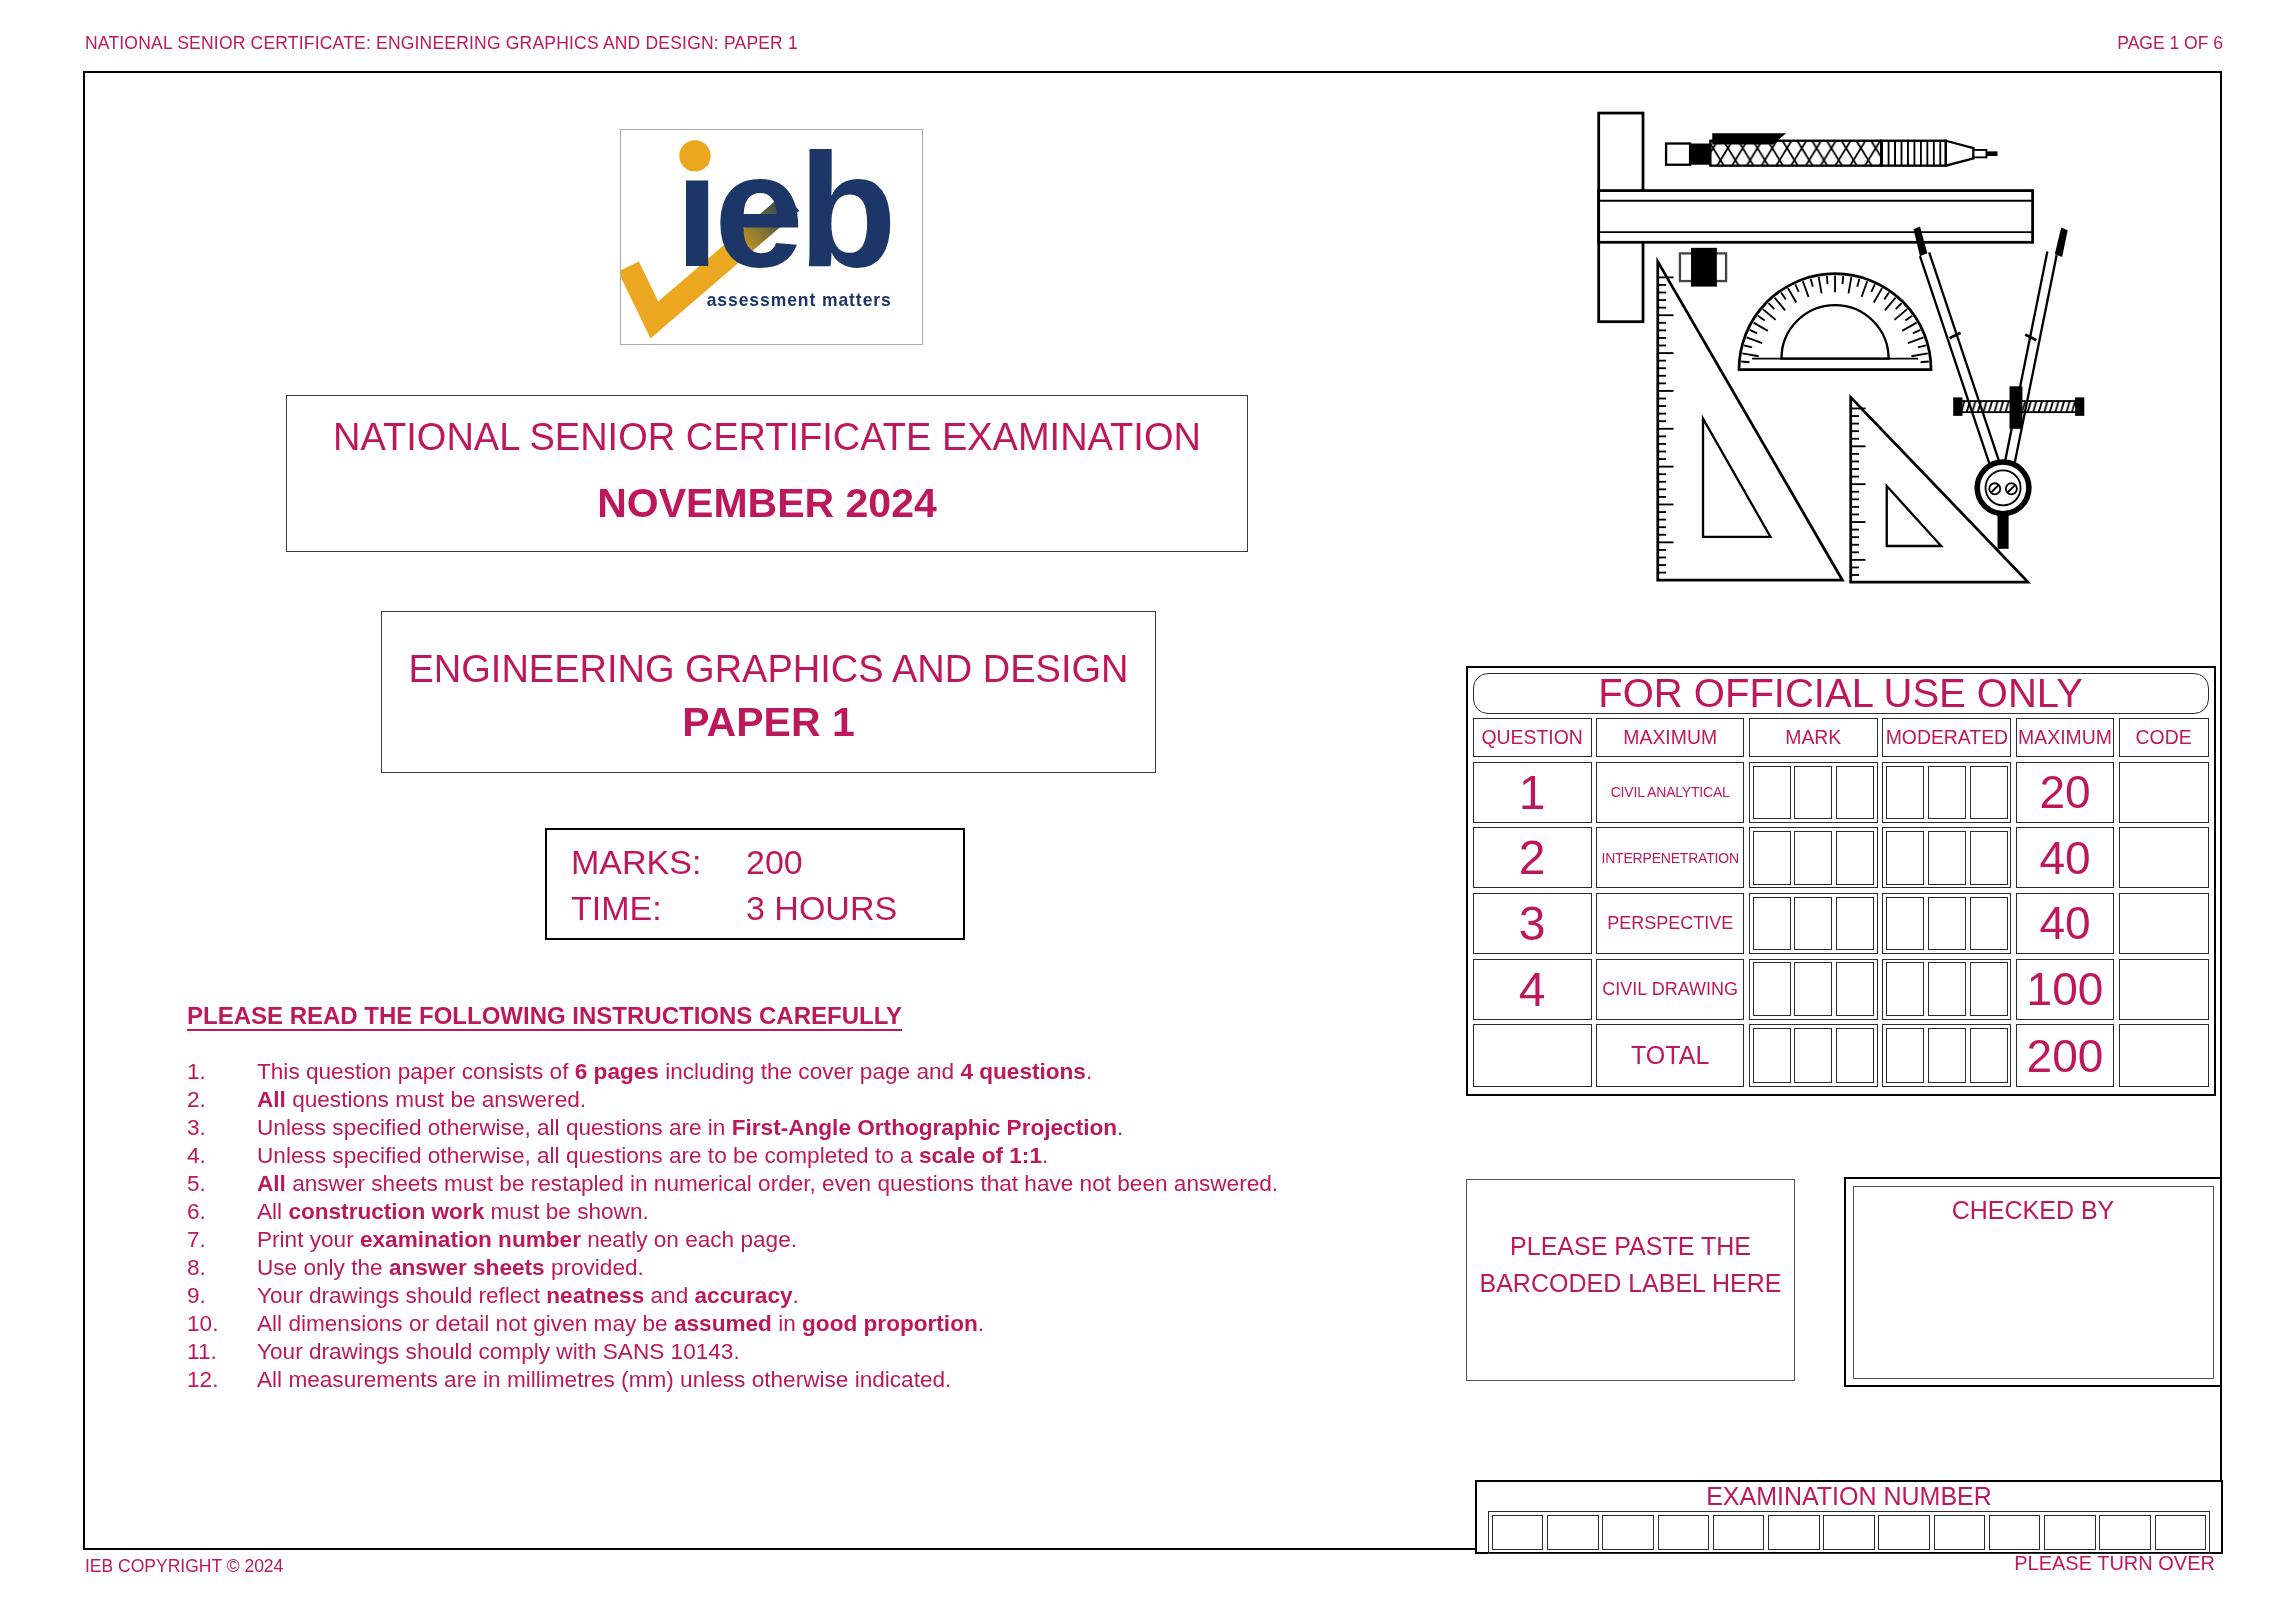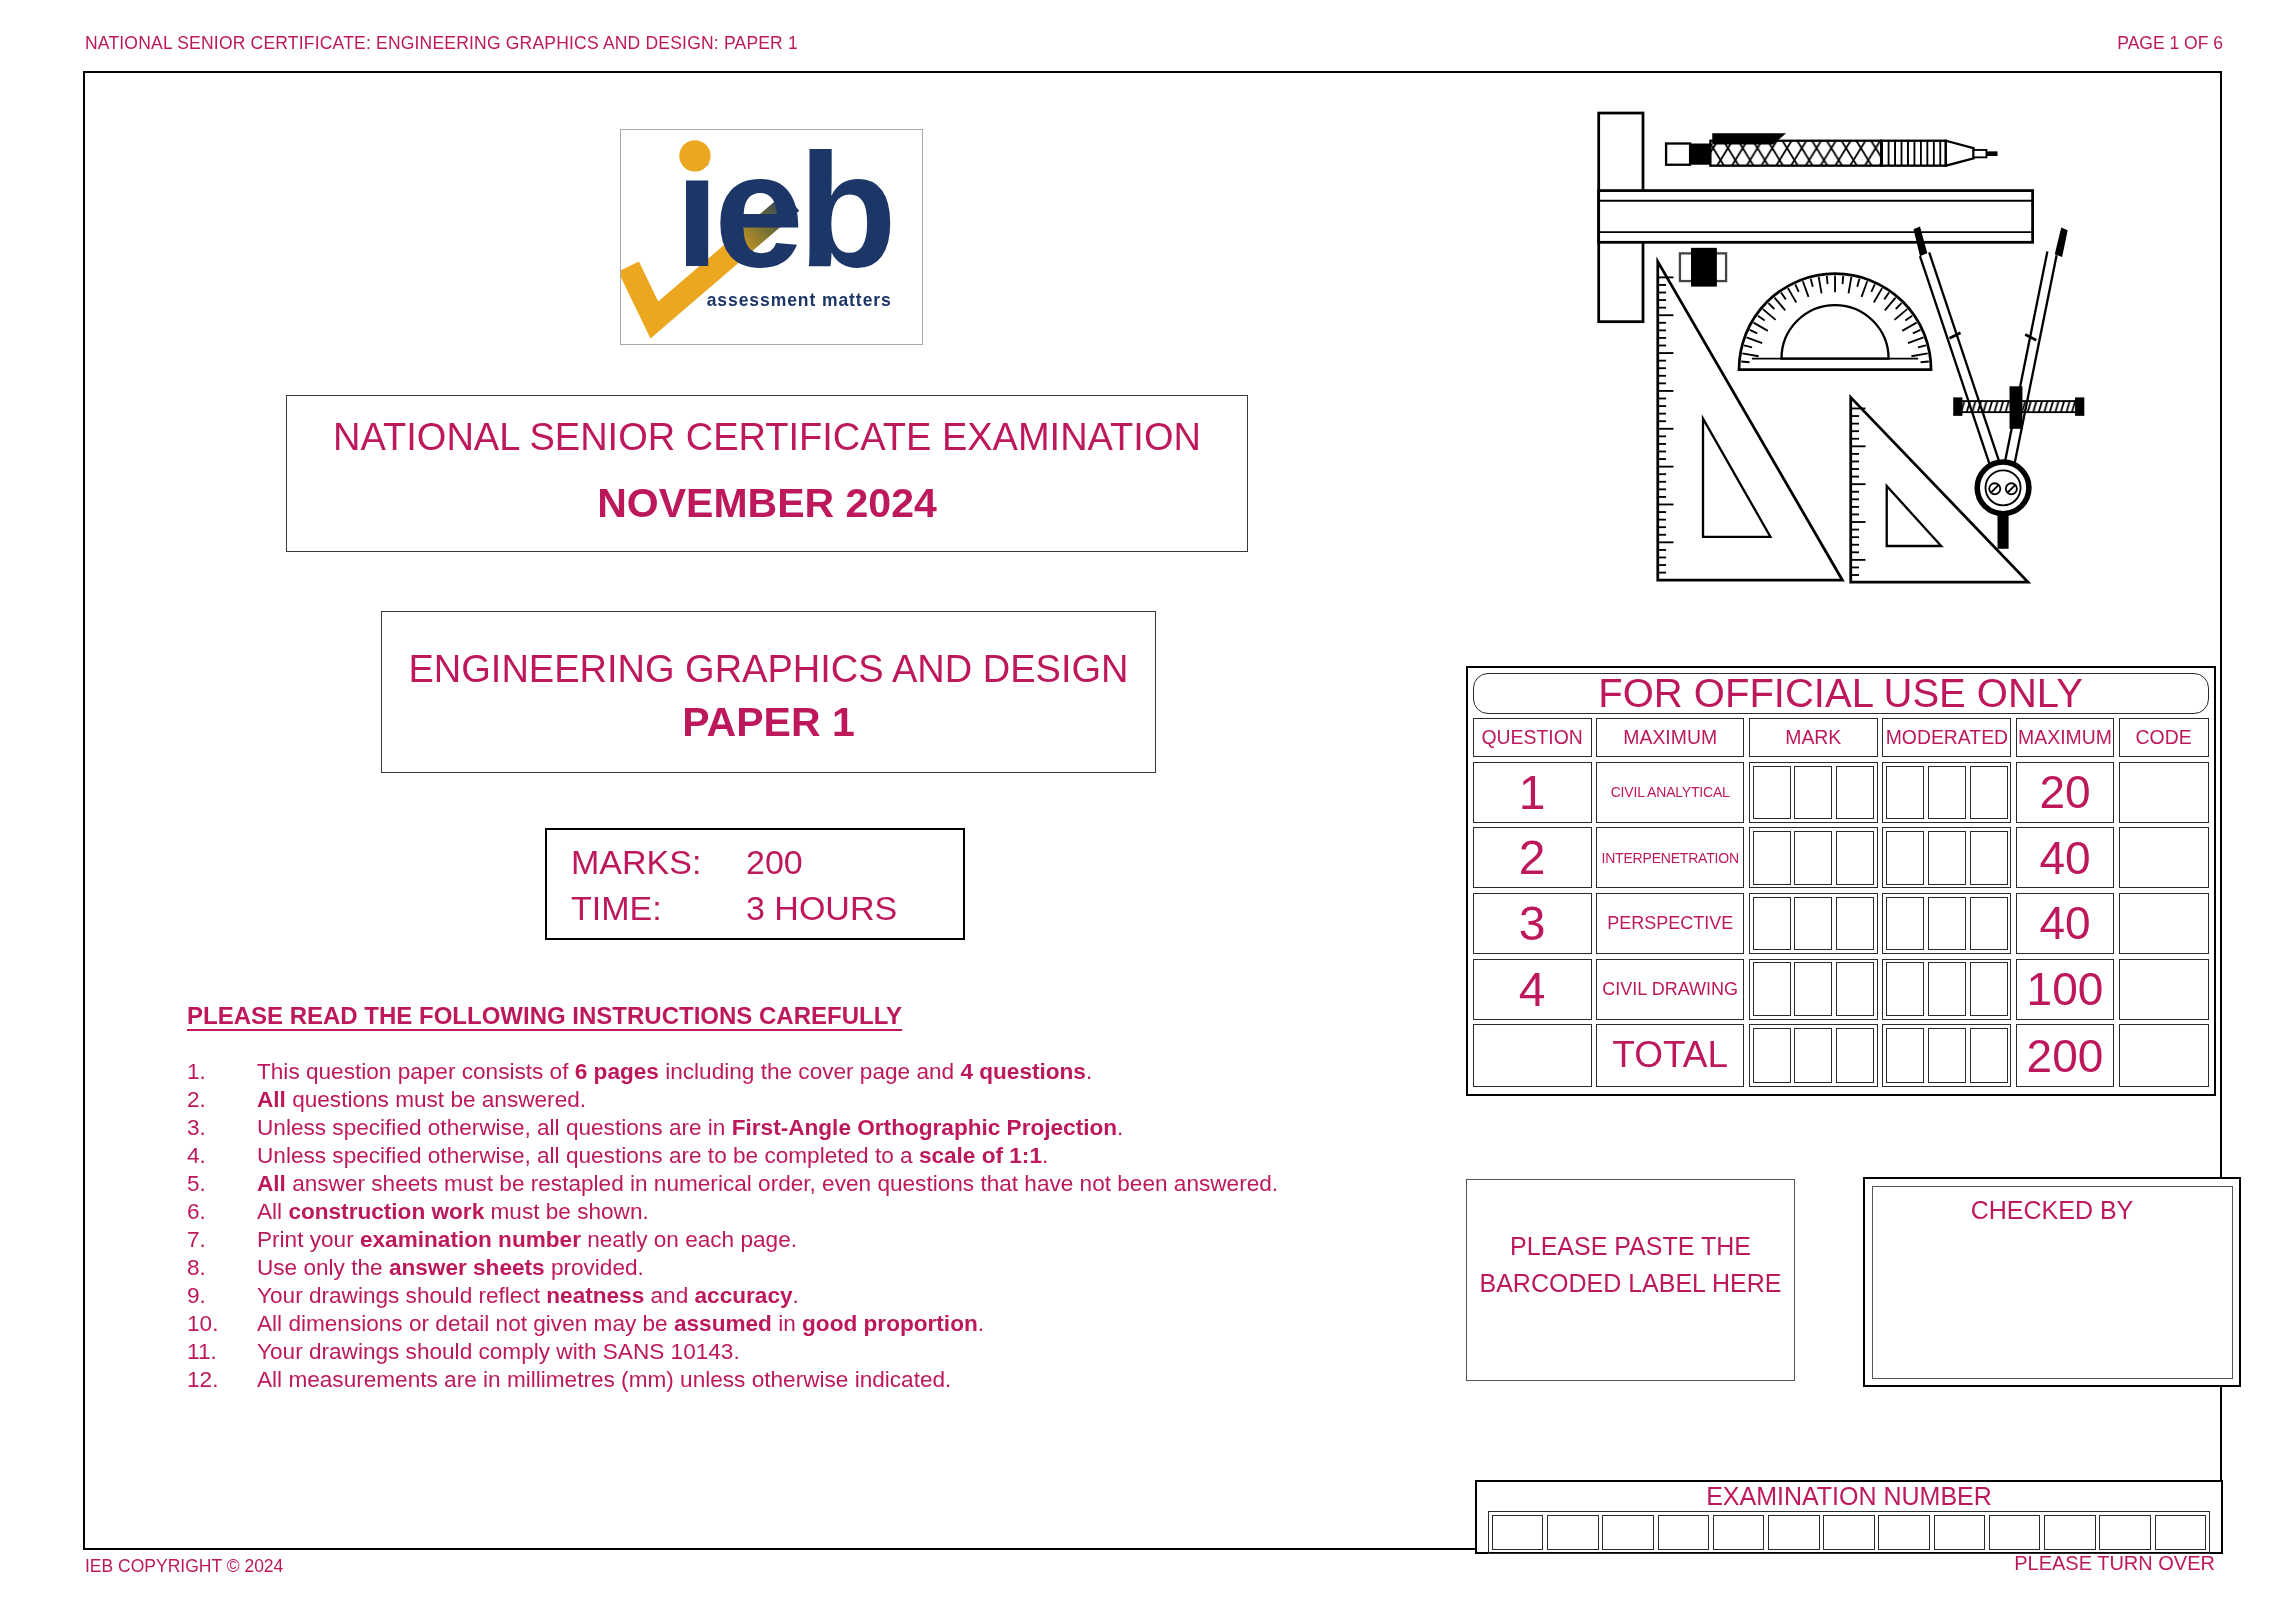--- a/index.html
+++ b/index.html
@@ -40,32 +40,32 @@
               border:2.8px solid #000; box-sizing:border-box; padding:4.6px; background:#fff; }
   .official-grid { display:grid; grid-template-columns:119px 148px 129px 129px 98px 90px;
                    grid-template-rows:41px 39px 61px 61px 61px 61px 63px; gap:4.6px; }
   .cell { border:1.8px solid #2a2a2a; background:#fff; box-sizing:border-box;
           display:flex; align-items:center; justify-content:center; text-align:center; overflow:hidden; }
   .cell.title    { grid-column:1 / -1; font-size:40px;border-radius:15px; }
   .cell.colhead  { font-size:19.4px; white-space:nowrap; }
   .cell.qnum     { font-size:48px; }
   .cell.section  { font-size:18px; line-height:1.15; padding:0 2.8px; }
   .cell.section.small { font-size:14px; letter-spacing:-0.2px; }
-  .cell.section.total-label { font-size:37px; }
+  .cell.section.total-label { font-size:25px; }
   .cell.maxval   { font-size:46px; }
   .cell.markcell { padding:2.8px; }
   .subgrid { display:grid; grid-template-columns:1fr 1fr 1fr; gap:3.7px; width:100%; height:100%; }
   .subcell { border:1.8px solid #2a2a2a; background:#fff; }
 
   .barcode-box { position:absolute; left:1466px; top:1179px; width:329px; height:202px;
                  border:1.8px solid #555; box-sizing:border-box; background:#fff;
                  display:flex; align-items:center; justify-content:center;
                  text-align:center; font-size:25px; line-height:1.45; padding-bottom:31px; }
   .checked-box { position:absolute; left:1844px; top:1177px; width:378px; height:210px;
-                 border:2.8px solid #000; box-sizing:border-box; padding:6.5px; background:#fff;margin-left:19px; }
+                 border:2.8px solid #000; box-sizing:border-box; padding:6.5px; background:#fff; }
   .checked-inner { width:100%; height:100%; border:1.8px solid #555; box-sizing:border-box;
                    text-align:center; font-size:25px; padding-top:9.2px; }
 
   .exam-box { position:absolute; left:1475px; top:1480px; width:748px; height:74px;
               border:2.8px solid #000; box-sizing:border-box; background:#fff; text-align:center; }
   .exam-title { font-size:25px; line-height:29px; }
   .exam-cells { display:flex; gap:3.7px; margin:0 11px; border:1.8px solid #2a2a2a; padding:2.8px; height:35px; }
   .exam-cell  { flex:1; border:1.8px solid #2a2a2a; background:#fff; }
 
   .footer-left  { position:absolute; left:85px;  top:1556px; font-size:17.5px; }

